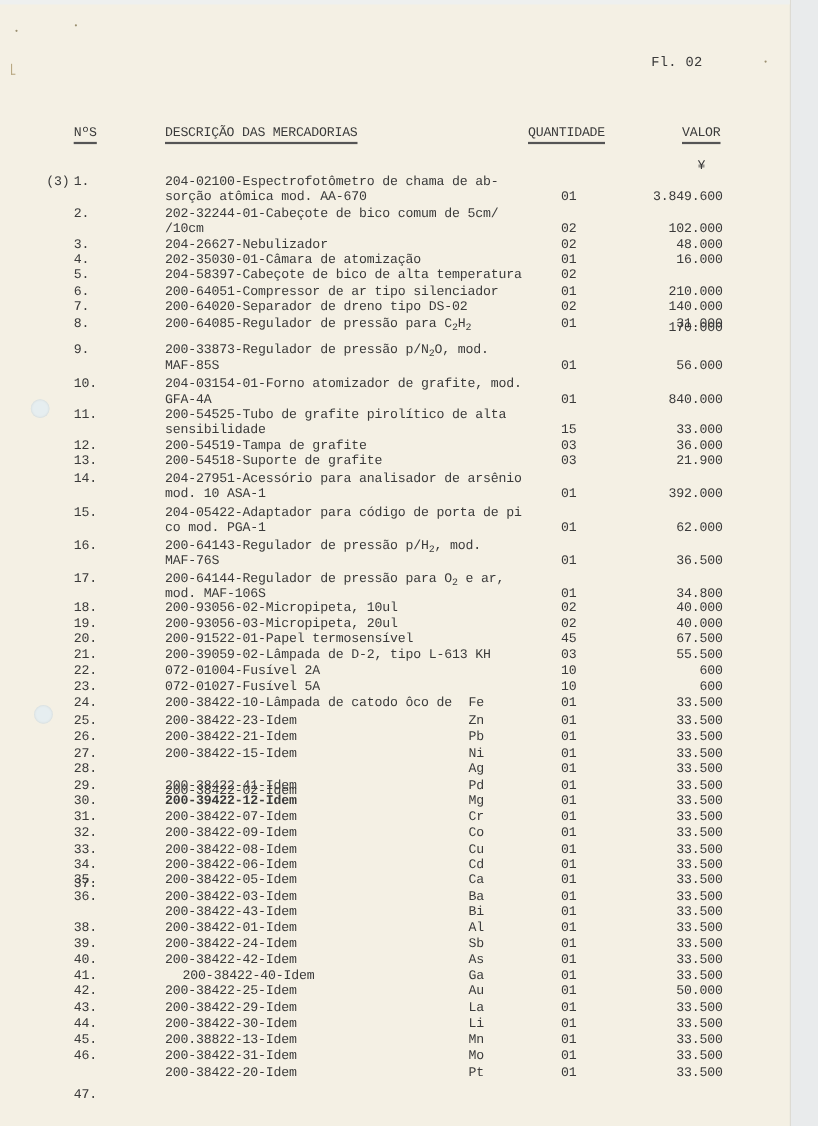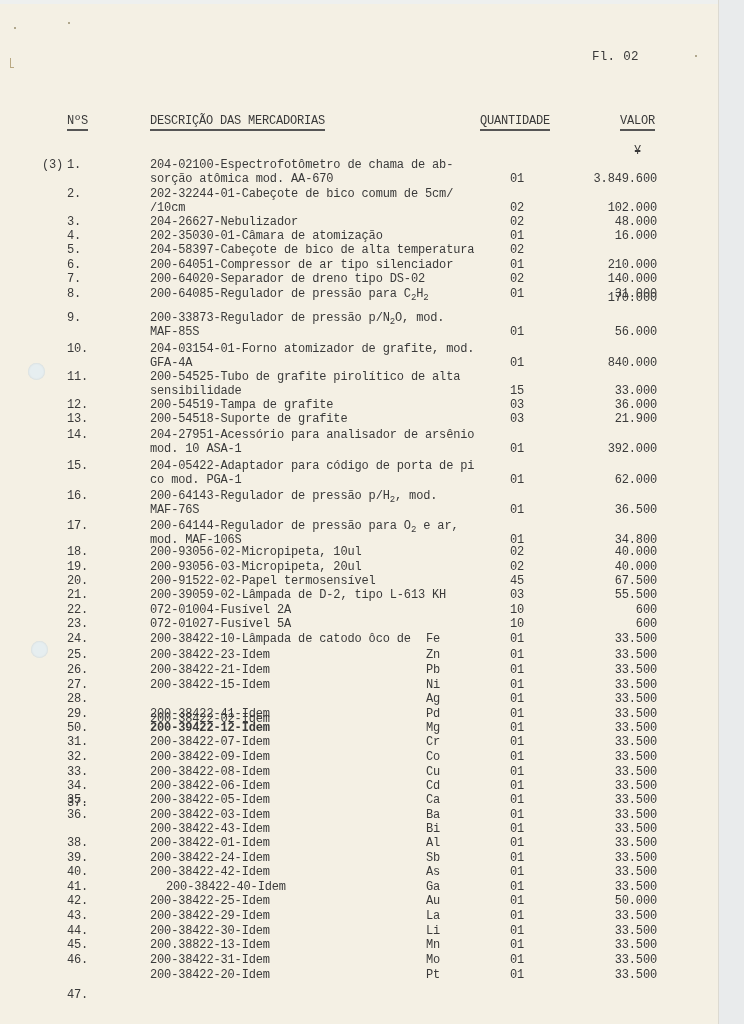--- a/index.html
+++ b/index.html
@@ -146,21 +146,21 @@
       <div class="line c-val" style="top: 533px;">34.800</div>
       <div class="line c-num" style="top: 545px;">18.</div>
       <div class="line c-desc" style="top: 545px;">200-93056-02-Micropipeta, 10ul</div>
       <div class="line c-qty" style="top: 545px;">02</div>
       <div class="line c-val" style="top: 545px;">40.000</div>
       <div class="line c-num" style="top: 560px;">19.</div>
       <div class="line c-desc" style="top: 560px;">200-93056-03-Micropipeta, 20ul</div>
       <div class="line c-qty" style="top: 560px;">02</div>
       <div class="line c-val" style="top: 560px;">40.000</div>
       <div class="line c-num" style="top: 574px;">20.</div>
-      <div class="line c-desc" style="top: 574px;">200-91522-02-Papel termosensível</div>
+      <div class="line c-desc" style="top: 574px;">200-91522-01-Papel termosensível</div>
       <div class="line c-qty" style="top: 574px;">45</div>
       <div class="line c-val" style="top: 574px;">67.500</div>
       <div class="line c-num" style="top: 588px;">21.</div>
       <div class="line c-desc" style="top: 588px;">200-39059-02-Lâmpada de D-2, tipo L-613 KH</div>
       <div class="line c-qty" style="top: 588px;">03</div>
       <div class="line c-val" style="top: 588px;">55.500</div>
       <div class="line c-num" style="top: 603px;">22.</div>
       <div class="line c-desc" style="top: 603px;">072-01004-Fusível 2A</div>
       <div class="line c-qty" style="top: 603px;">10</div>
       <div class="line c-val" style="top: 603px;">600</div>
@@ -191,21 +191,21 @@
       <div class="line c-num" style="top: 692px;">28.</div>
       <div class="line c-desc" style="top: 712px;">200-38422-02-Idem</div>
       <div class="line c-el" style="top: 692px;">Ag</div>
       <div class="line c-qty" style="top: 692px;">01</div>
       <div class="line c-val" style="top: 692px;">33.500</div>
       <div class="line c-num" style="top: 707px;">29.</div>
       <div class="line c-desc" style="top: 707px;">200-38422-41-Idem</div>
       <div class="line c-el" style="top: 707px;">Pd</div>
       <div class="line c-qty" style="top: 707px;">01</div>
       <div class="line c-val" style="top: 707px;">33.500</div>
-      <div class="line c-num" style="top: 721px;">50.</div>
+      <div class="line c-num" style="top: 721px;">30.</div>
       <div class="line c-desc" style="top: 721px; font-weight: bold;">200-39422-12-Idem</div>
       <div class="line c-el" style="top: 721px;">Mg</div>
       <div class="line c-qty" style="top: 721px;">01</div>
       <div class="line c-val" style="top: 721px;">33.500</div>
       <div class="line c-num" style="top: 735px;">31.</div>
       <div class="line c-desc" style="top: 735px;">200-38422-07-Idem</div>
       <div class="line c-el" style="top: 735px;">Cr</div>
       <div class="line c-qty" style="top: 735px;">01</div>
       <div class="line c-val" style="top: 735px;">33.500</div>
       <div class="line c-num" style="top: 750px;">32.</div>

